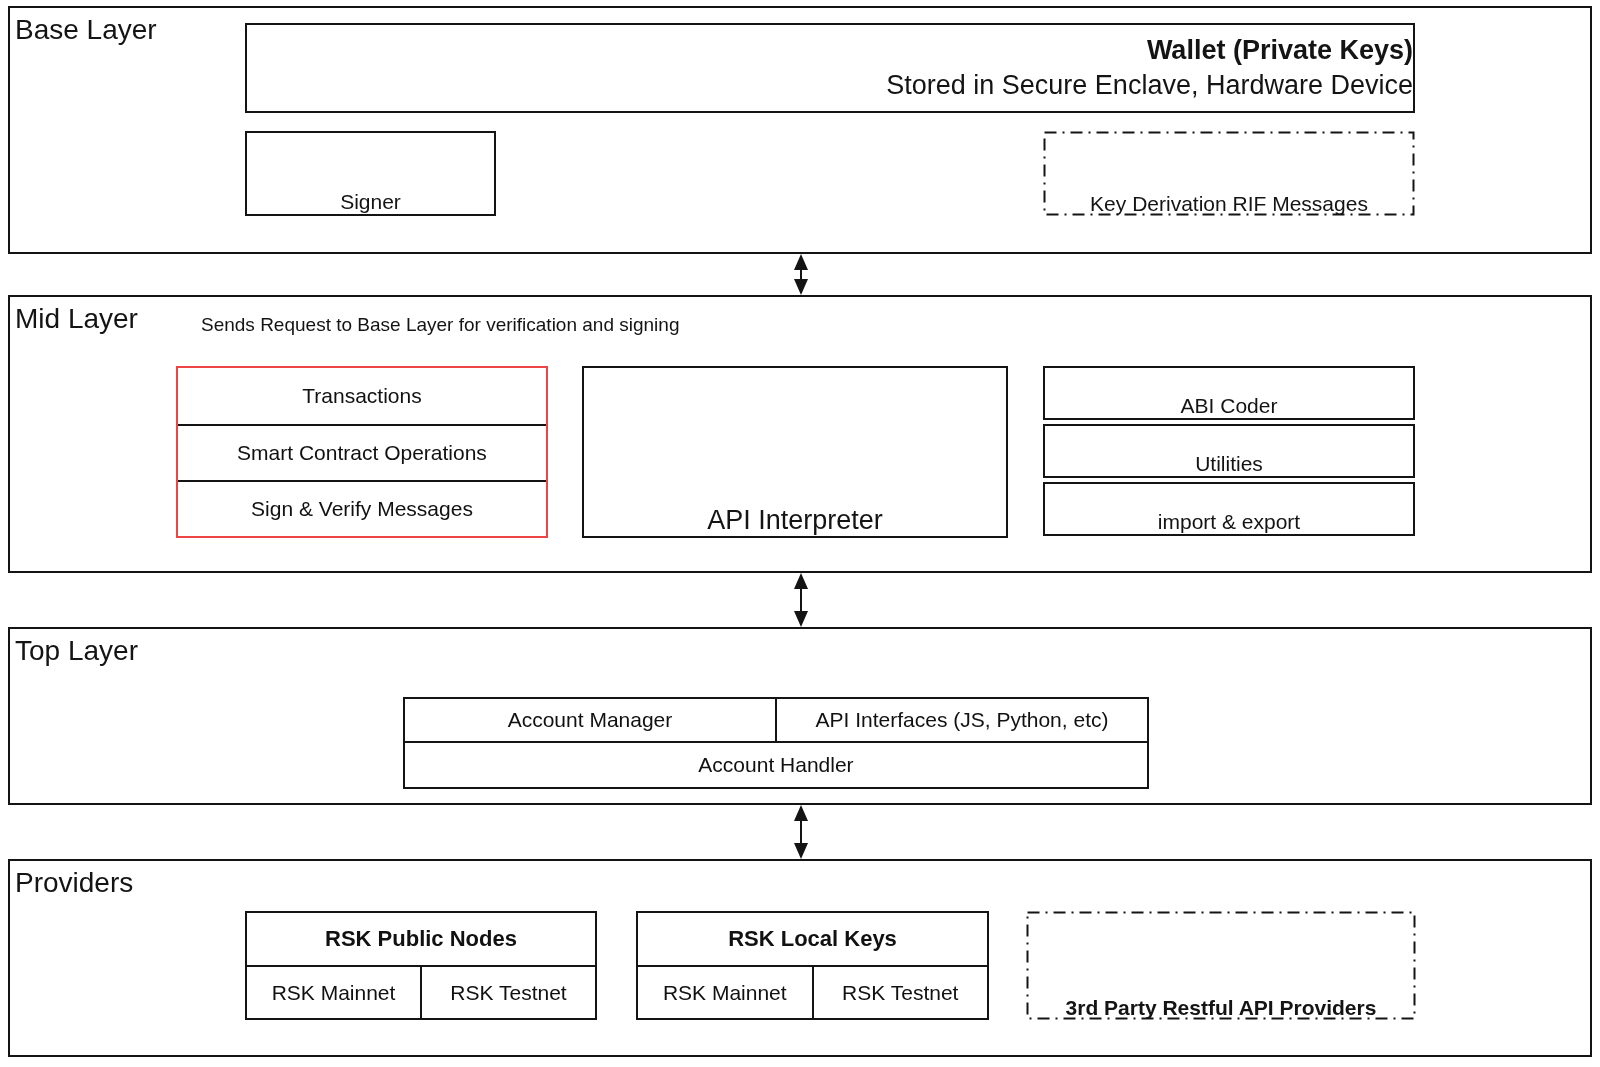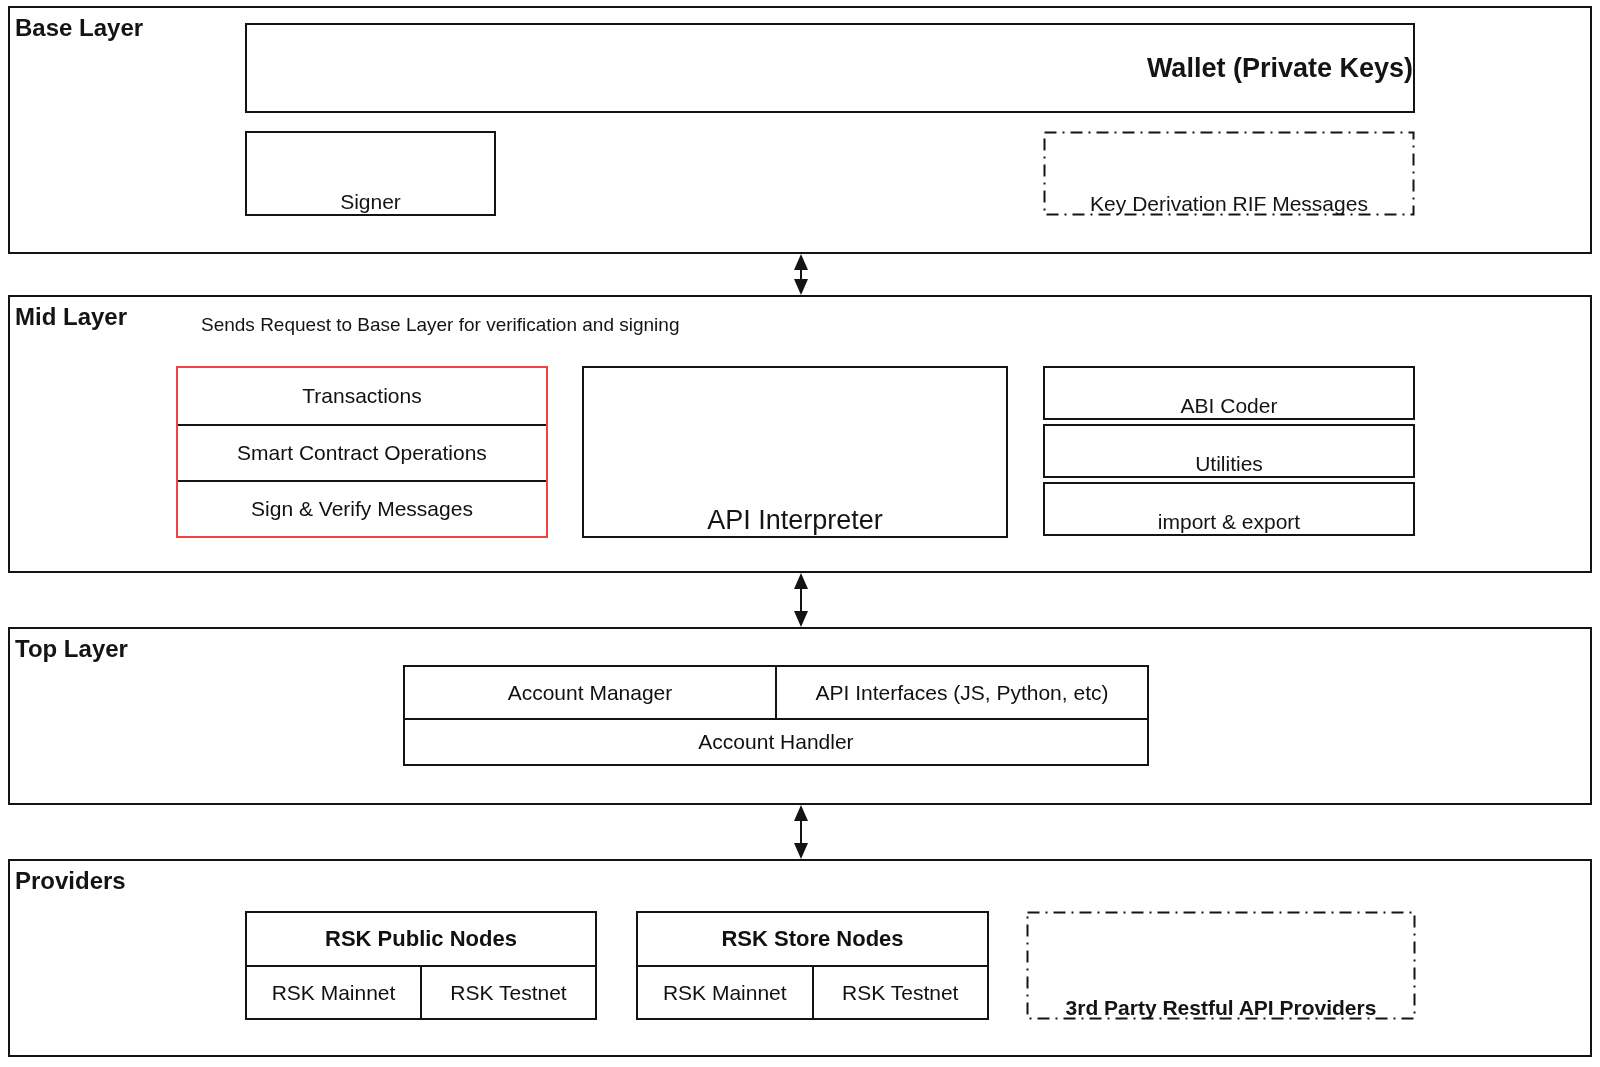--- a/index.html
+++ b/index.html
@@ -4,21 +4,21 @@
 <style>
   html,body { margin:0; padding:0; background:#ffffff; }
   .canvas {
     position:relative; width:1600px; height:1067px; background:#ffffff;
     font-family:"Liberation Sans", sans-serif; color:#111111; overflow:hidden;
   }
   .layer {
     position:absolute; border:2px solid #141414; background:#ffffff; box-sizing:border-box;
   }
   .layer-label {
-    position:absolute; left:5px; top:6px; font-size:24px; font-weight:bold; color:#141414;
+    position:absolute; left:5px; top:6px; font-size:28px; font-weight:normal; color:#141414;
     white-space:nowrap;
   }
   .box {
     position:absolute; border:2px solid #141414; background:#ffffff; box-sizing:border-box;
     display:flex; align-items:flex-end; justify-content:center; text-align:center;
     font-size:21px; color:#141414;
   }
   .wallet-box { flex-direction:column; gap:4px; }
   .wallet-title { font-size:27px; font-weight:bold; }
   .wallet-sub { font-size:27px; }
@@ -28,21 +28,21 @@
   .dashdot .dd-label { position:relative; z-index:2; }
   .bold { font-weight:bold; }
   .caption { position:absolute; font-size:19px; color:#141414; white-space:nowrap; }
   .vstack { position:absolute; border:2px solid #ef4444; background:#fff; box-sizing:border-box; }
   .vstack .row {
     height:56px; display:flex; align-items:center; justify-content:center;
     font-size:21px; text-align:center; box-sizing:border-box;
   }
   .vstack .row + .row { border-top:2px solid #141414; }
   .toptable { position:absolute; box-sizing:border-box; }
-  .toptable .r1 { display:flex; height:55px; }
+  .toptable .r1 { display:flex; height:46px;margin-top:32px; }
   .toptable .r1 .c {
     flex:1; border:2px solid #141414; box-sizing:border-box;
     display:flex; align-items:center; justify-content:center; font-size:21px; background:#fff;
   }
   .toptable .r1 .c + .c { border-left:none;align-items:center; }
   .toptable .r2 {
     height:46px; border:2px solid #141414; border-top:none; box-sizing:border-box;
     display:flex; align-items:center; justify-content:center; font-size:21px; background:#fff;
   }
   .ntable { position:absolute; box-sizing:border-box; }
@@ -62,20 +62,21 @@
 <body>
 
 <div class="canvas">
 
   <div class="layer" style="left:8px; top:6px; width:1584px; height:248px;">
     <div class="layer-label">Base Layer</div>
   </div>
 
   <div class="box wallet-box" style="left:245px; top:23px; width:1170px; height:90px;">
     <div class="wallet-title">Wallet (Private Keys)</div>
+    <div class="wallet-sub">Stored in Secure Enclave, Hardware Device</div>
   </div>
 
   <div class="box" style="left:245px; top:131px; width:251px; height:85px;">
     <span>Signer</span>
   </div>
 
 
   <div class="box dashdot" style="left:1043px; top:131px; width:372px; height:85px;">
     <svg width="372" height="85">
       <rect x="1.5" y="1.5" width="369" height="82" fill="none" stroke="#141414" stroke-width="2" stroke-dasharray="12 6 2 6"></rect>
@@ -151,21 +152,21 @@
 
   <div class="ntable" style="left:245px; top:911px; width:352px;">
     <div class="nhead">RSK Public Nodes</div>
     <div class="ncells">
       <div class="ncell">RSK Mainnet</div>
       <div class="ncell">RSK Testnet</div>
     </div>
   </div>
 
   <div class="ntable" style="left:636px; top:911px; width:353px;">
-    <div class="nhead">RSK Store Nodes</div>
+    <div class="nhead">RSK Local Keys</div>
     <div class="ncells">
       <div class="ncell">RSK Mainnet</div>
       <div class="ncell">RSK Testnet</div>
     </div>
   </div>
 
   <div class="box dashdot bold" style="left:1026px; top:911px; width:390px; height:109px;">
     <svg width="390" height="109">
       <rect x="1.5" y="1.5" width="387" height="106" fill="none" stroke="#141414" stroke-width="2" stroke-dasharray="12 6 2 6"></rect>
     </svg>

